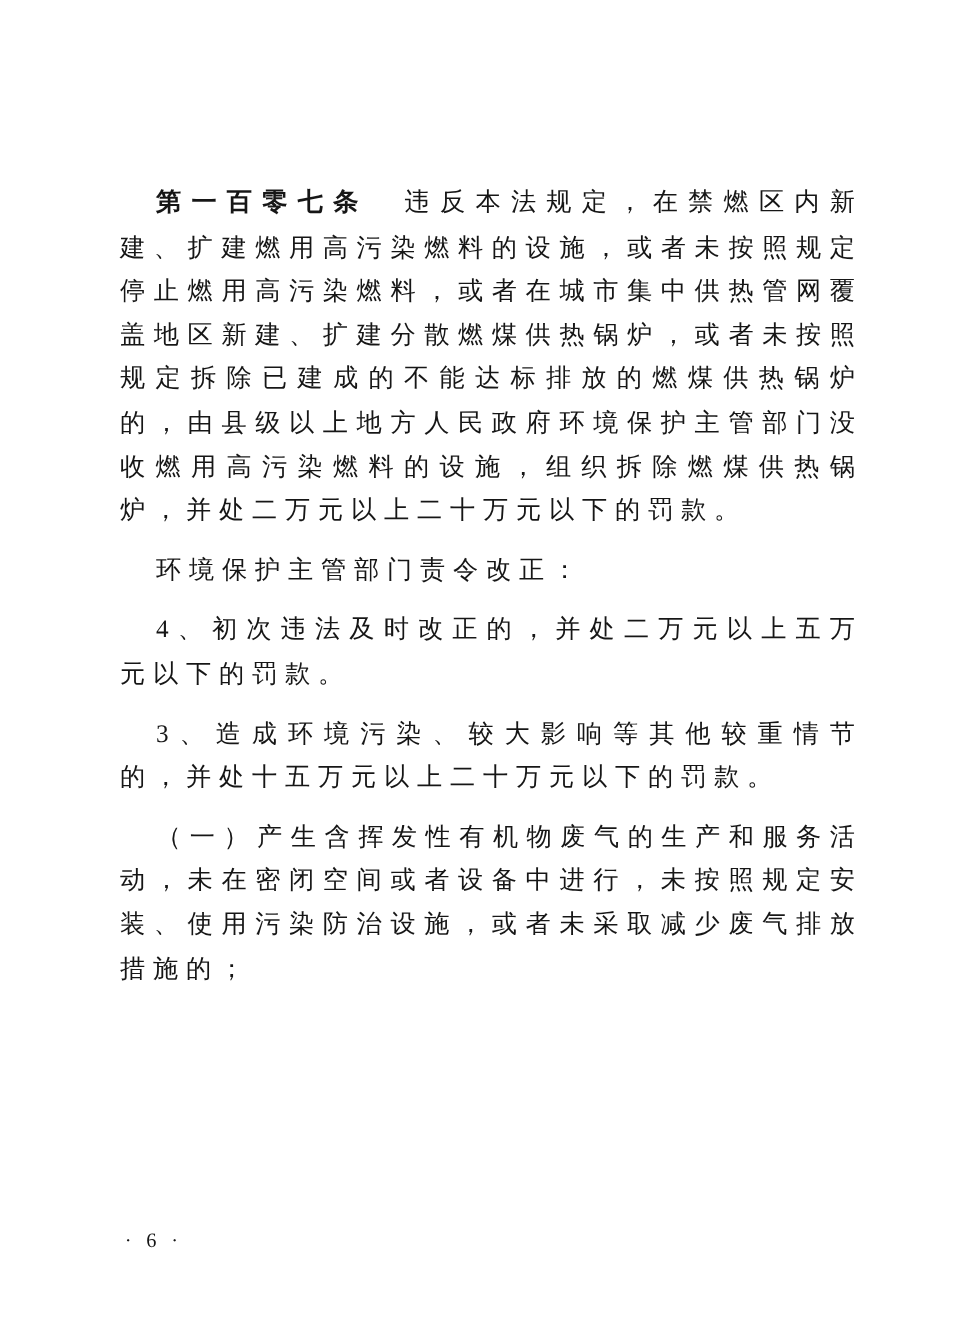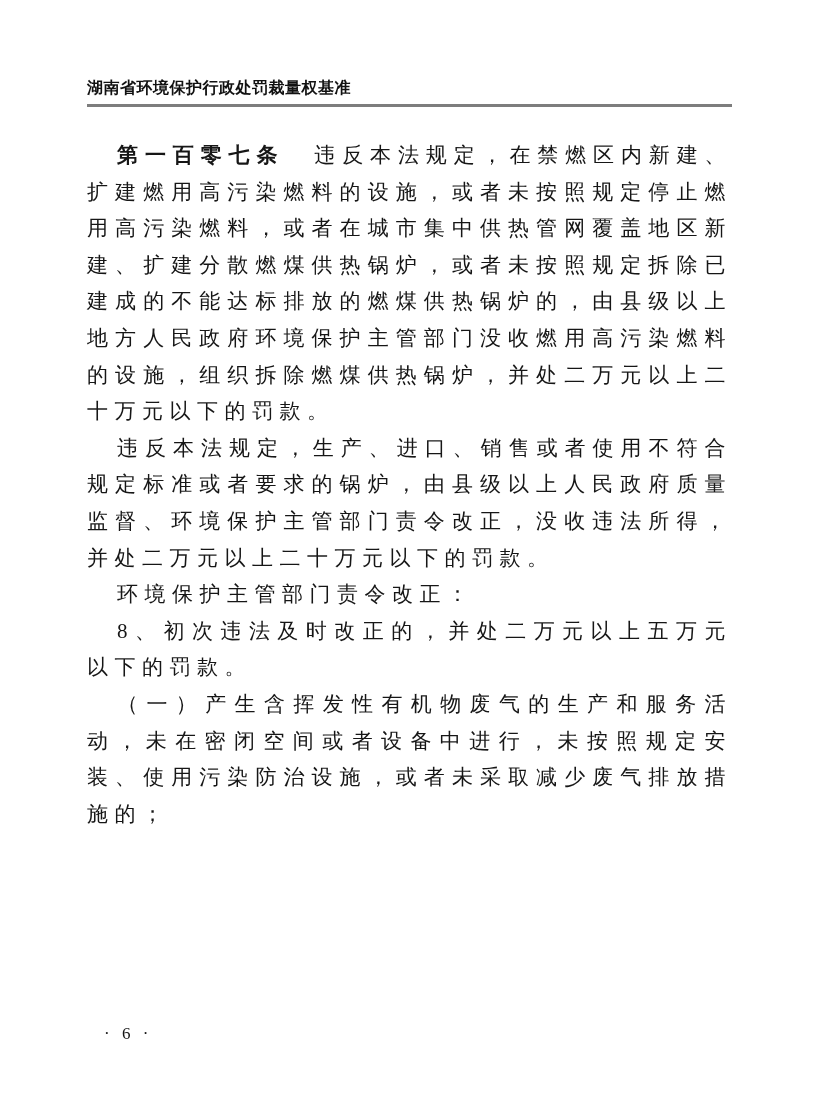--- a/index.html
+++ b/index.html
@@ -38,21 +38,21 @@
     left: 87px;
     top: 137px;
     width: 645px;
     font-family: "Liberation Serif", "DejaVu Serif", serif;
     font-size: 21px;
     line-height: 36.6px;
     color: #161616;
     text-align: justify;
   }
   .doc-body p {
-    margin: 0;
+    margin: 13px;
     text-indent: 30px;
     letter-spacing: 6.5px;
   }
   .lead {
     font-family: "Liberation Sans", "DejaVu Sans", sans-serif;
     font-weight: bold;
     letter-spacing: 6.5px;
     margin-right: 30px;
   }
   .footer {
@@ -63,30 +63,26 @@
     font-size: 17px;
     letter-spacing: 4px;
     color: #161616;
   }
 </style>
 </head>
 <body>
 
 <div class="page">
 
-  <div class="header">
-    <div class="header-title">湖南省环境保护行政处罚裁量权基准</div>
-    <div class="header-rule"></div>
-  </div>
 
   <div class="doc-body">
     <p><span class="lead">第一百零七条</span><span>违反本法规定，在禁燃区内新建、扩建燃用高污染燃料的设施，或者未按照规定停止燃用高污染燃料，或者在城市集中供热管网覆盖地区新建、扩建分散燃煤供热锅炉，或者未按照规定拆除已建成的不能达标排放的燃煤供热锅炉的，由县级以上地方人民政府环境保护主管部门没收燃用高污染燃料的设施，组织拆除燃煤供热锅炉，并处二万元以上二十万元以下的罚款。</span></p>
-    <p><span>违反本法规定，生产、进口、销售或者使用不符合规定标准或者要求的锅炉，由县级以上人民政府质量监督、环境保护主管部门责令改正，没收违法所得，并处二万元以上二十万元以下的罚款。</span></p>
     <p><span>环境保护主管部门责令改正：</span></p>
-    <p><span>8、初次违法及时改正的，并处二万元以上五万元以下的罚款。</span></p>
+    <p><span>4、初次违法及时改正的，并处二万元以上五万元以下的罚款。</span></p>
+    <p><span>3、造成环境污染、较大影响等其他较重情节的，并处十五万元以上二十万元以下的罚款。</span></p>
     <p><span>（一）产生含挥发性有机物废气的生产和服务活动，未在密闭空间或者设备中进行，未按照规定安装、使用污染防治设施，或者未采取减少废气排放措施的；</span></p>
 
   </div>
 
   <div class="footer">
     <span>· 6 ·</span>
   </div>
 
 </div>
 

